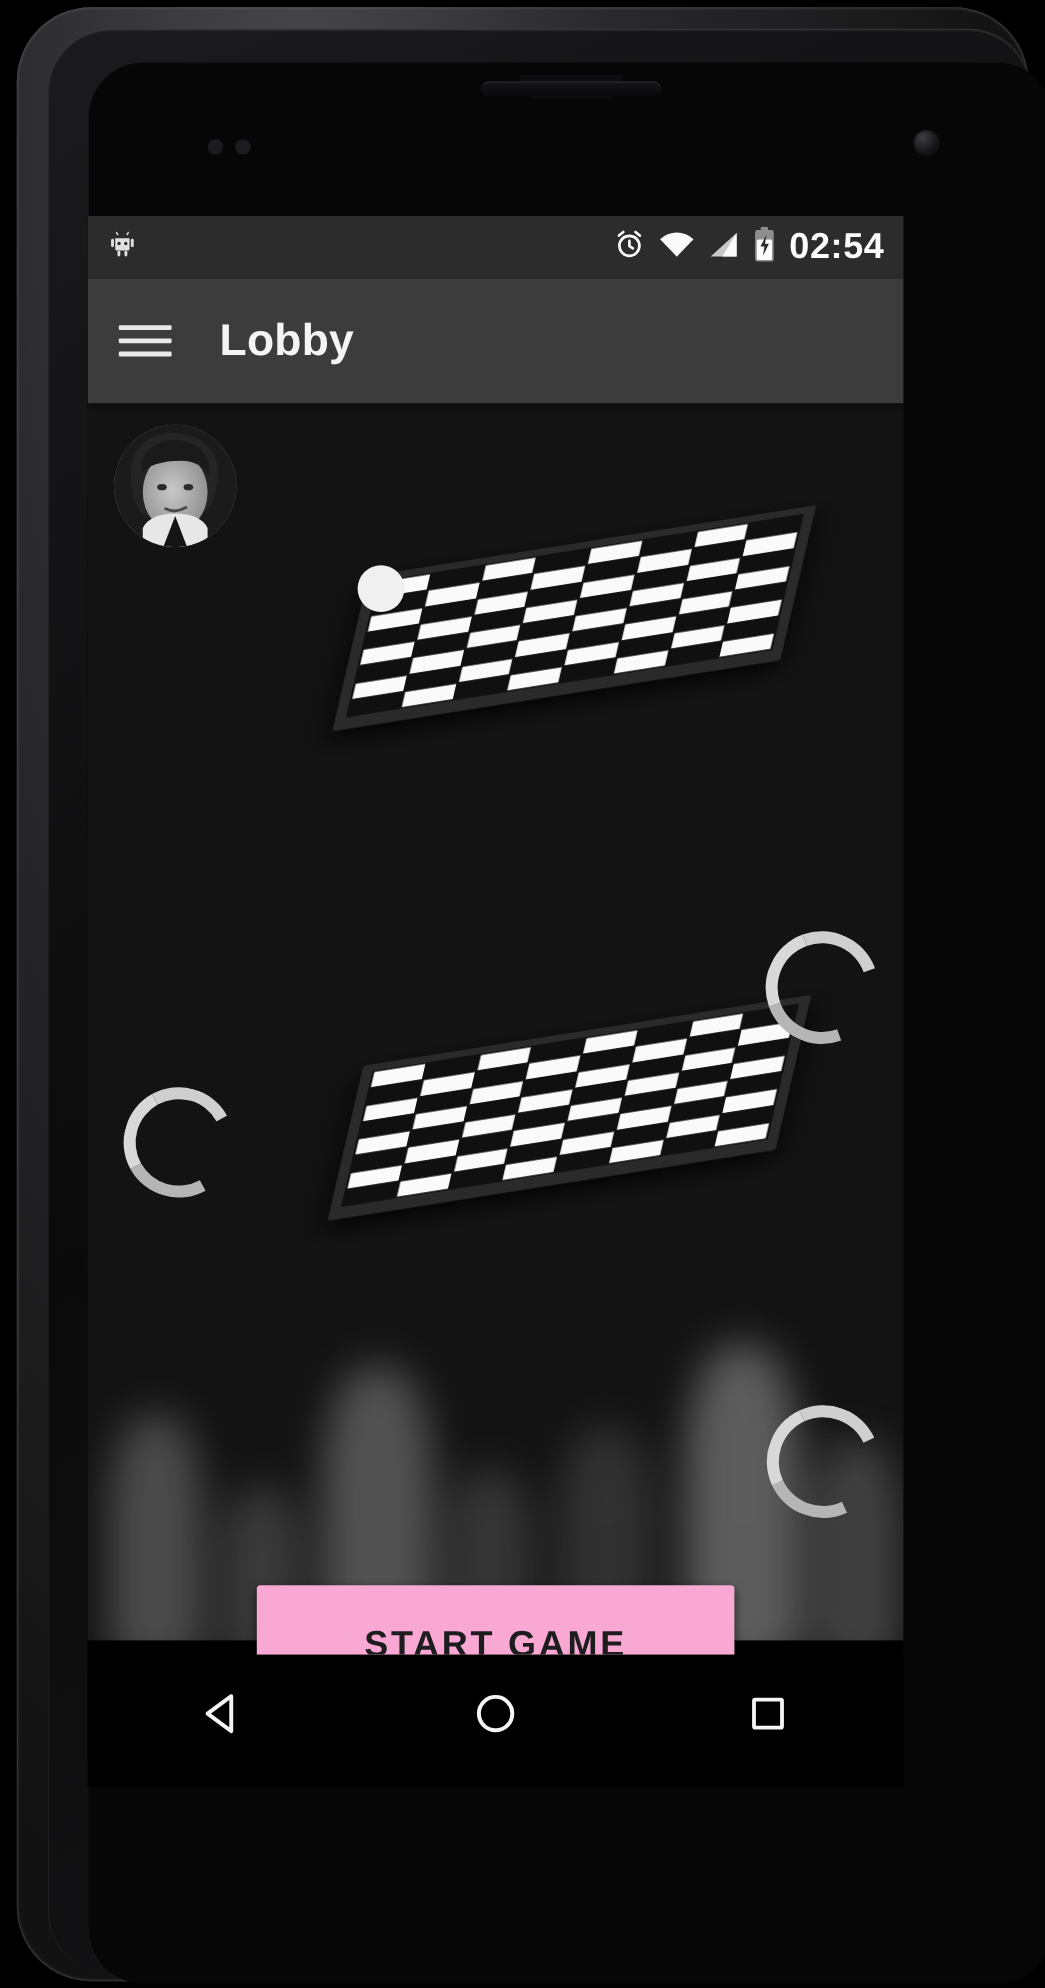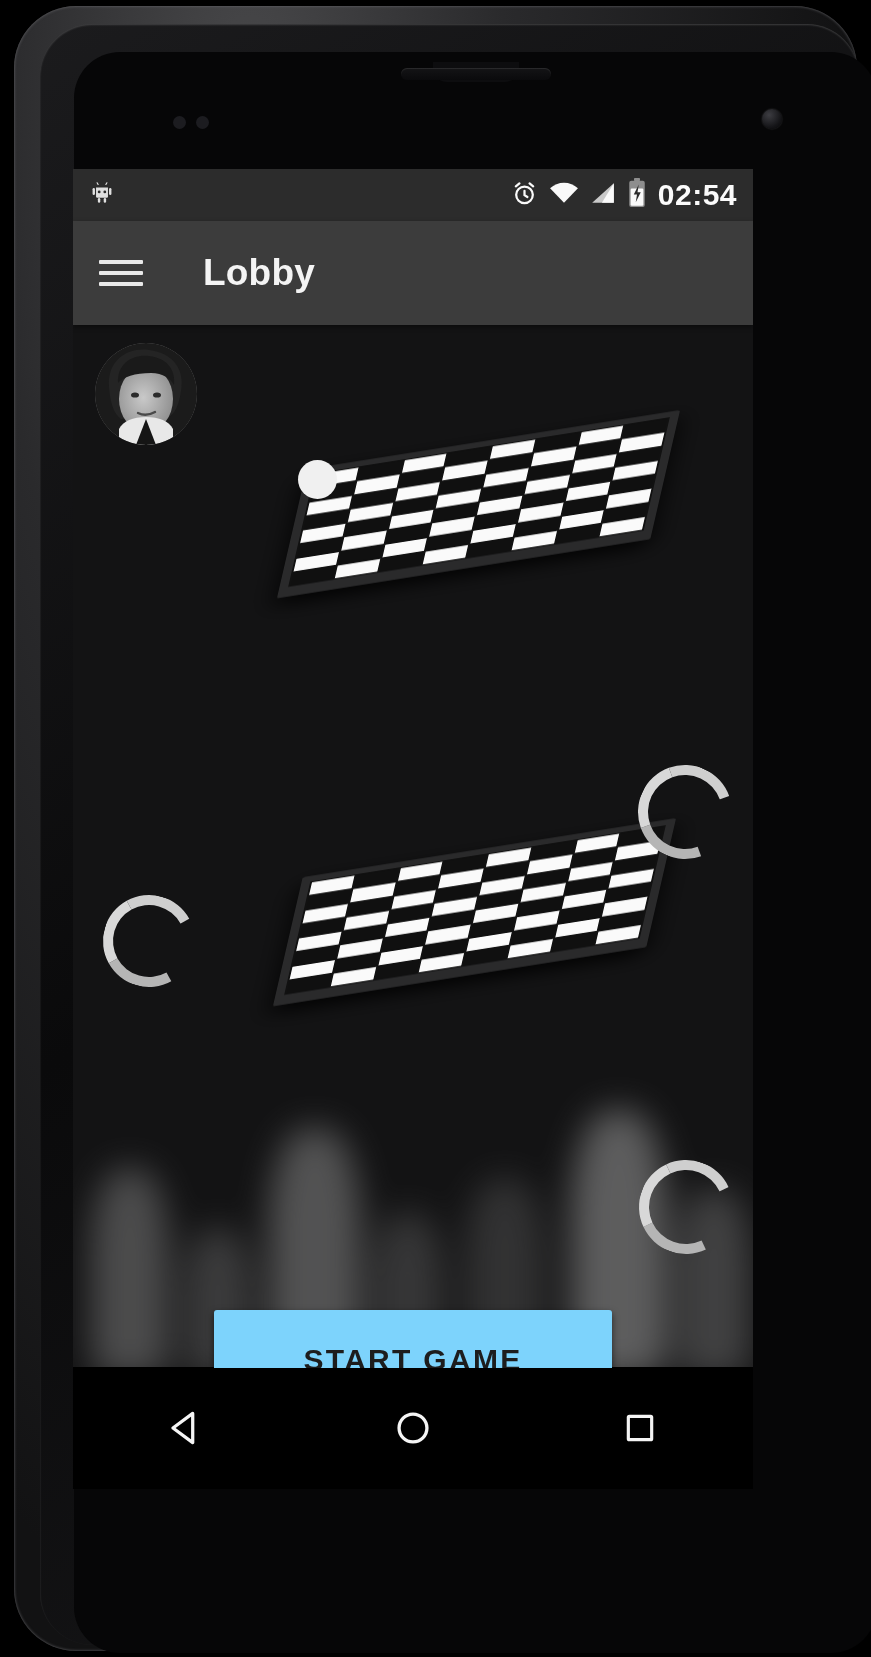--- a/index.html
+++ b/index.html
@@ -55,21 +55,21 @@
   }
   #notch-dip{
     position:absolute; left:50%; top:10px; transform:translateX(-50%);
     width:86px; height:20px;
     border-bottom-left-radius:14px; border-bottom-right-radius:14px;
     background:#0d0d0f;
   }
 
   
   #screen{
-    position:absolute; left:73px; top:169px;
+    position:absolute; left:73px; top:180px;
     width:680px; height:1199px;
     background:#0e0e0f;
     overflow:hidden;
   }
 
   
   #status-bar{
     position:relative; height:52px;
     background:#2c2c2c;
     display:flex; align-items:center;
@@ -90,21 +90,21 @@
     position:relative; z-index:5;
   }
   #menu-button{
     width:48px; height:48px;
     display:flex; flex-direction:column; justify-content:center; gap:7px;
     cursor:pointer;
   }
   #menu-button span{ display:block; width:44px; height:4px; background:#e9e9e9; border-radius:1px;}
   #app-title{
     color:#f4f4f4; font-size:37px; font-weight:bold;
-    margin-left:56px; letter-spacing:.2px;
+    margin-left:36px; letter-spacing:.2px;
   }
 
   
   #content{
     position:relative;
     height:1043px;
     background:#131314;
     overflow:hidden;
   }
   
@@ -185,21 +185,21 @@
   #spinner-left{ left:30px; top:570px; width:92px; height:92px; }
   #spinner-right-bottom{ left:566px; top:835px; width:94px; height:94px; }
   #spinner-right-top i{ transform:rotate(25deg); }
   #spinner-left i{ transform:rotate(16deg); }
   #spinner-right-bottom i{ transform:rotate(20deg); }
 
   
   #start-game-button{
     position:absolute; left:141px; top:985px;
     width:398px; height:100px;
-    background:#7dd3fc;
+    background:#f9a8d4;
     border:none; border-radius:3px;
     color:#1d1d1d; font-size:30px; font-weight:bold;
     letter-spacing:2.3px;
     font-family:"Liberation Sans", sans-serif;
     cursor:pointer; z-index:6;
     box-shadow:0 3px 7px rgba(0,0,0,.6);
   }
 
   
   #nav-bar{

